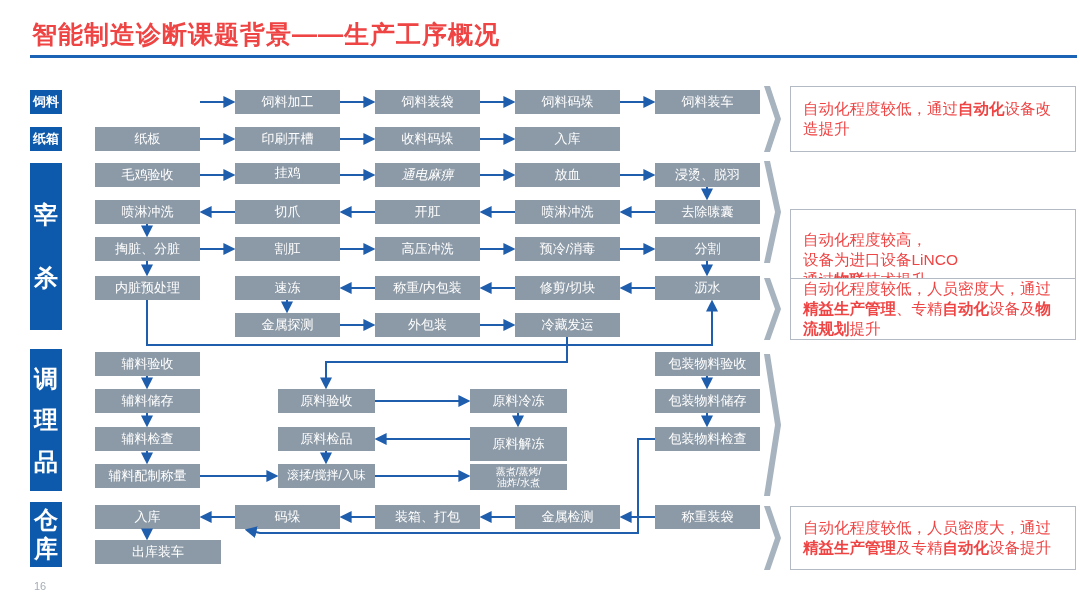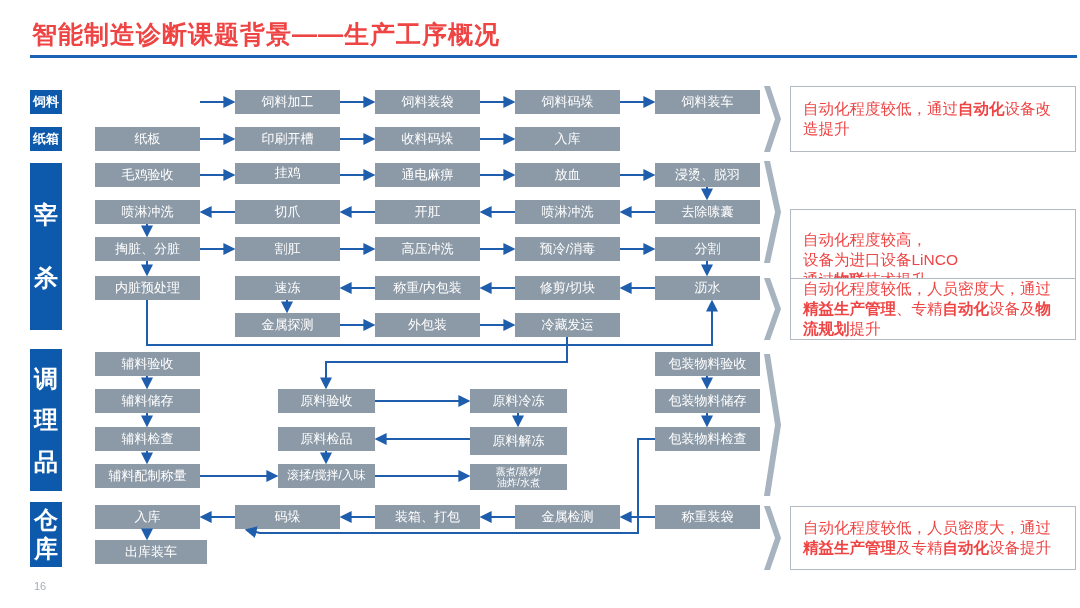--- a/index.html
+++ b/index.html
@@ -67,21 +67,21 @@
     <div class="node" style="left: 235px; top: 90px; width: 105px; height: 24px;">饲料加工</div>
     <div class="node" style="left: 375px; top: 90px; width: 105px; height: 24px;">饲料装袋</div>
     <div class="node" style="left: 515px; top: 90px; width: 105px; height: 24px;">饲料码垛</div>
     <div class="node" style="left: 655px; top: 90px; width: 105px; height: 24px;">饲料装车</div>
     <div class="node" style="left: 95px; top: 127px; width: 105px; height: 24px;">纸板</div>
     <div class="node" style="left: 235px; top: 127px; width: 105px; height: 24px;">印刷开槽</div>
     <div class="node" style="left: 375px; top: 127px; width: 105px; height: 24px;">收料码垛</div>
     <div class="node" style="left: 515px; top: 127px; width: 105px; height: 24px;">入库</div>
     <div class="node" style="left: 95px; top: 163px; width: 105px; height: 24px;">毛鸡验收</div>
     <div class="node" style="left: 235px; top: 163px; width: 105px; height: 21px;">挂鸡</div>
-    <div class="node" style="left: 375px; top: 163px; width: 105px; height: 24px;">通电麻痹</div>
+    <div class="node" style="left: 375px; top: 163px; width: 105px; height: 24px; font-style: italic;">通电麻痹</div>
     <div class="node" style="left: 515px; top: 163px; width: 105px; height: 24px;">放血</div>
     <div class="node" style="left: 655px; top: 163px; width: 105px; height: 24px;">浸烫、脱羽</div>
     <div class="node" style="left: 95px; top: 200px; width: 105px; height: 24px;">喷淋冲洗</div>
     <div class="node" style="left: 235px; top: 200px; width: 105px; height: 24px;">切爪</div>
     <div class="node" style="left: 375px; top: 200px; width: 105px; height: 24px;">开肛</div>
     <div class="node" style="left: 515px; top: 200px; width: 105px; height: 24px;">喷淋冲洗</div>
     <div class="node" style="left: 655px; top: 200px; width: 105px; height: 24px;">去除嗉囊</div>
     <div class="node" style="left: 95px; top: 237px; width: 105px; height: 24px;">掏脏、分脏</div>
     <div class="node" style="left: 235px; top: 237px; width: 105px; height: 24px;">割肛</div>
     <div class="node" style="left: 375px; top: 237px; width: 105px; height: 24px;">高压冲洗</div>
@@ -96,32 +96,32 @@
     <div class="node" style="left: 375px; top: 313px; width: 105px; height: 24px;">外包装</div>
     <div class="node" style="left: 515px; top: 313px; width: 105px; height: 24px;">冷藏发运</div>
     <div class="node" style="left: 95px; top: 352px; width: 105px; height: 24px;">辅料验收</div>
     <div class="node" style="left: 655px; top: 352px; width: 105px; height: 24px;">包装物料验收</div>
     <div class="node" style="left: 95px; top: 389px; width: 105px; height: 24px;">辅料储存</div>
     <div class="node" style="left: 278px; top: 389px; width: 97px; height: 24px;">原料验收</div>
     <div class="node" style="left: 470px; top: 389px; width: 97px; height: 24px;">原料冷冻</div>
     <div class="node" style="left: 655px; top: 389px; width: 105px; height: 24px;">包装物料储存</div>
     <div class="node" style="left: 95px; top: 427px; width: 105px; height: 24px;">辅料检查</div>
     <div class="node" style="left: 278px; top: 427px; width: 97px; height: 24px;">原料检品</div>
-    <div class="node" style="left: 470px; top: 427px; width: 97px; height: 28px;">原料解冻</div>
+    <div class="node" style="left: 470px; top: 427px; width: 97px; height: 34px;">原料解冻</div>
     <div class="node" style="left: 655px; top: 427px; width: 105px; height: 24px;">包装物料检查</div>
     <div class="node" style="left: 95px; top: 464px; width: 105px; height: 24px;">辅料配制称量</div>
     <div class="node" style="left: 278px; top: 464px; width: 97px; height: 24px; font-size: 12px;">滚揉/搅拌/入味</div>
     <div class="node" style="left: 470px; top: 464px; width: 97px; height: 26px; font-size: 10px;">蒸煮/蒸烤/
 油炸/水煮</div>
     <div class="node" style="left: 95px; top: 505px; width: 105px; height: 24px;">入库</div>
     <div class="node" style="left: 235px; top: 505px; width: 105px; height: 24px;">码垛</div>
     <div class="node" style="left: 375px; top: 505px; width: 105px; height: 24px;">装箱、打包</div>
     <div class="node" style="left: 515px; top: 505px; width: 105px; height: 24px;">金属检测</div>
     <div class="node" style="left: 655px; top: 505px; width: 105px; height: 24px;">称重装袋</div>
-    <div class="node" style="left: 95px; top: 540px; width: 112px; height: 24px;">出库装车</div>
+    <div class="node" style="left: 95px; top: 540px; width: 126px; height: 24px;">出库装车</div>
     <svg width="1080" height="608" id="edge-layer">
       <defs>
         <marker id="arr" viewBox="0 0 10 10" refX="8" refY="5" markerWidth="6" markerHeight="6" orient="auto-start-reverse">
           <path d="M0,0 L10,5 L0,10 z" fill="#1f5dad"></path>
         </marker>
       </defs>
       <polyline points="200,102 233,102" fill="none" stroke="#1f5dad" stroke-width="2" marker-end="url(#arr)"></polyline>
       <polyline points="340,102 373,102" fill="none" stroke="#1f5dad" stroke-width="2" marker-end="url(#arr)"></polyline>
       <polyline points="480,102 513,102" fill="none" stroke="#1f5dad" stroke-width="2" marker-end="url(#arr)"></polyline>
       <polyline points="620,102 653,102" fill="none" stroke="#1f5dad" stroke-width="2" marker-end="url(#arr)"></polyline>

